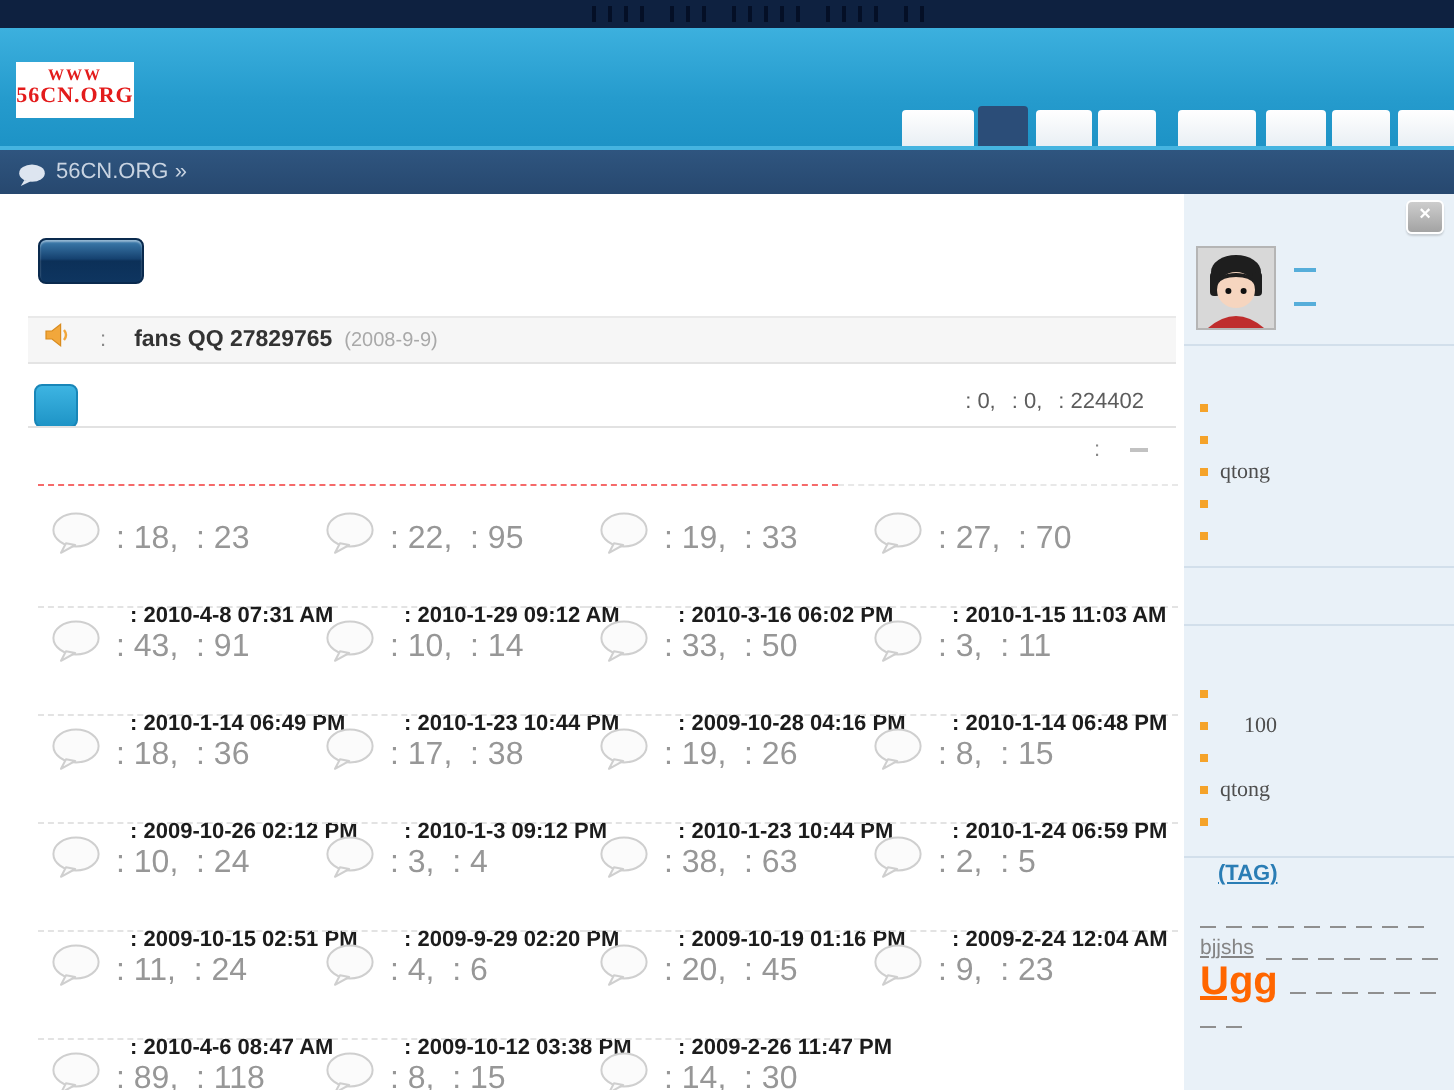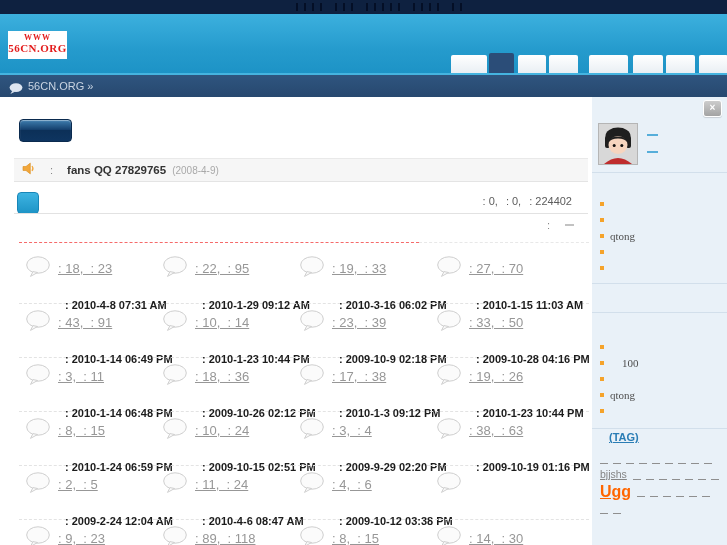--- a/index.html
+++ b/index.html
@@ -55,21 +55,21 @@
   .sort-dash{width:9px;height:2px;background:#c2c2c2;margin-left:15px;cursor:pointer;}
   .dash-red{position:absolute;left:19px;top:145px;width:400px;height:0;border-top:1px dashed #f56a6a;}
   .dash-gray{position:absolute;left:419px;top:145px;width:170px;height:0;border-top:1px dashed #e8e8e8;}
 
   .grid{position:absolute;left:19px;top:153px;width:570px;display:grid;
         grid-template-columns:137px 137px 137px 159px;grid-auto-rows:54px;}
   .cell{display:flex;border-bottom:1px dashed #e3e3e3;box-sizing:border-box;
         padding-top:5px;cursor:pointer;}
   .cell.norule{border-bottom:none;}
   .cell .bub{flex:0 0 auto;margin:1px 7px 0 6px;}
-  .cline1{font-size:13px;color:#979797;margin-top:6px;white-space:pre;text-decoration:underline;}
+  .cline1{font-size:16px;color:#979797;margin-top:6px;white-space:pre;}
   .cline2{font-size:11px;color:#1c1c1c;font-weight:bold;margin-top:23px;margin-left:7px;white-space:pre;}
 
   
   .sidebar{position:absolute;left:592px;top:97px;width:135px;height:448px;background:#e9f1f8;}
   .close-btn{position:absolute;right:5px;top:3px;width:17px;height:15px;border-radius:3px;
       background:linear-gradient(#cdcdcd,#a3a3a3);border:1px solid #fff;
       color:#fff;font-size:10px;font-weight:bold;text-align:center;line-height:14px;cursor:pointer;
       box-shadow:0 1px 1px rgba(0,0,0,.15);}
   .avatar{position:absolute;left:6px;top:26px;width:40px;height:42px;background:#d8d8d8;
       border:1px solid #b5b5b5;box-sizing:border-box;cursor:pointer;}
@@ -84,21 +84,21 @@
   .slabel{font-size:11px;color:#4e4e4e;}
   .slabel.indent{padding-left:12px;}
   .tag-title{position:absolute;left:8px;top:334px;font-size:11px;font-weight:bold;
       color:#2a7db5;text-decoration:underline;cursor:pointer;}
   .tag-title .lead{display:inline-block;width:9px;}
   .tagcloud{position:absolute;left:8px;top:356px;width:122px;}
   .tag-row{display:flex;align-items:center;margin-bottom:4px;flex-wrap:nowrap;}
   .tag-blank{display:inline-block;width:8px;height:10px;border-bottom:1px solid #8f8f8f;
       margin-right:5px;cursor:pointer;flex:0 0 auto;}
   .tag-text{font-size:10.5px;color:#848484;text-decoration:underline;margin-right:6px;cursor:pointer;}
-  .tag-text.hot{font-size:16px;font-weight:bold;color:#ff6600;line-height:15px;}
+  .tag-text.hot{font-size:20px;font-weight:bold;color:#ff6600;line-height:15px;}
 </style>
 </head>
 <body>
 
 <div class="page">
 
   <div class="topbar">
     <div class="ticks">
         <div class="tick"></div>
         <div class="tick"></div>
@@ -156,21 +156,21 @@
 
     <div class="announce">
       <span class="mega">
         <svg width="14" height="13" viewBox="0 0 14 13">
           <path d="M1 4.5 h3 l4.3-3.4 v10.8 L4 8.5 H1 Z" fill="#f2a73b" stroke="#d98b1d" stroke-width=".6"></path>
           <path d="M10 4 q2 2.5 0 5" fill="none" stroke="#f2a73b" stroke-width="1.2"></path>
         </svg>
       </span>
       <span class="colon">:</span>
       <span class="atitle">fans QQ 27829765</span>
-      <span class="adate">(2008-4-9)</span>
+      <span class="adate">(2008-9-9)</span>
     </div>
 
     <div class="stats-icon"></div>
     <div class="stats"><span>: 0,</span><span>: 0,</span><span>: 224402</span></div>
 
     <div class="rule r1"></div>
 
     <div class="sortrow">
       <span class="colon">:</span>
       <span class="sort-dash"></span>
@@ -239,30 +239,20 @@
             <div class="cline1">: 10,  : 14</div>
             <div class="cline2">: 2010-1-23 10:44 PM</div>
           </div>
         </div>
         <div class="cell">
           <span class="bub"><svg width="26" height="21" viewBox="0 0 26 21">
               <ellipse cx="13" cy="9" rx="11.3" ry="8.2" fill="#fbfbfb" stroke="#cfcfcf"></ellipse>
               <path d="M8 15.6 L5.5 20.4 L12.6 16.5 Z" fill="#fbfbfb" stroke="#cfcfcf" stroke-linejoin="round"></path>
             </svg></span>
           <div>
-            <div class="cline1">: 23,  : 39</div>
-            <div class="cline2">: 2009-10-9 02:18 PM</div>
-          </div>
-        </div>
-        <div class="cell">
-          <span class="bub"><svg width="26" height="21" viewBox="0 0 26 21">
-              <ellipse cx="13" cy="9" rx="11.3" ry="8.2" fill="#fbfbfb" stroke="#cfcfcf"></ellipse>
-              <path d="M8 15.6 L5.5 20.4 L12.6 16.5 Z" fill="#fbfbfb" stroke="#cfcfcf" stroke-linejoin="round"></path>
-            </svg></span>
-          <div>
             <div class="cline1">: 33,  : 50</div>
             <div class="cline2">: 2009-10-28 04:16 PM</div>
           </div>
         </div>
         <div class="cell">
           <span class="bub"><svg width="26" height="21" viewBox="0 0 26 21">
               <ellipse cx="13" cy="9" rx="11.3" ry="8.2" fill="#fbfbfb" stroke="#cfcfcf"></ellipse>
               <path d="M8 15.6 L5.5 20.4 L12.6 16.5 Z" fill="#fbfbfb" stroke="#cfcfcf" stroke-linejoin="round"></path>
             </svg></span>
           <div>
@@ -368,20 +358,24 @@
           <div>
             <div class="cline1">: 4,  : 6</div>
             <div class="cline2">: 2009-10-12 03:38 PM</div>
           </div>
         </div>
         <div class="cell">
           <span class="bub"><svg width="26" height="21" viewBox="0 0 26 21">
               <ellipse cx="13" cy="9" rx="11.3" ry="8.2" fill="#fbfbfb" stroke="#cfcfcf"></ellipse>
               <path d="M8 15.6 L5.5 20.4 L12.6 16.5 Z" fill="#fbfbfb" stroke="#cfcfcf" stroke-linejoin="round"></path>
             </svg></span>
+          <div>
+            <div class="cline1">: 20,  : 45</div>
+            <div class="cline2">: 2009-2-26 11:47 PM</div>
+          </div>
         </div>
         <div class="cell norule">
           <span class="bub"><svg width="26" height="21" viewBox="0 0 26 21">
               <ellipse cx="13" cy="9" rx="11.3" ry="8.2" fill="#fbfbfb" stroke="#cfcfcf"></ellipse>
               <path d="M8 15.6 L5.5 20.4 L12.6 16.5 Z" fill="#fbfbfb" stroke="#cfcfcf" stroke-linejoin="round"></path>
             </svg></span>
           <div>
             <div class="cline1">: 9,  : 23</div>
           </div>
         </div>

